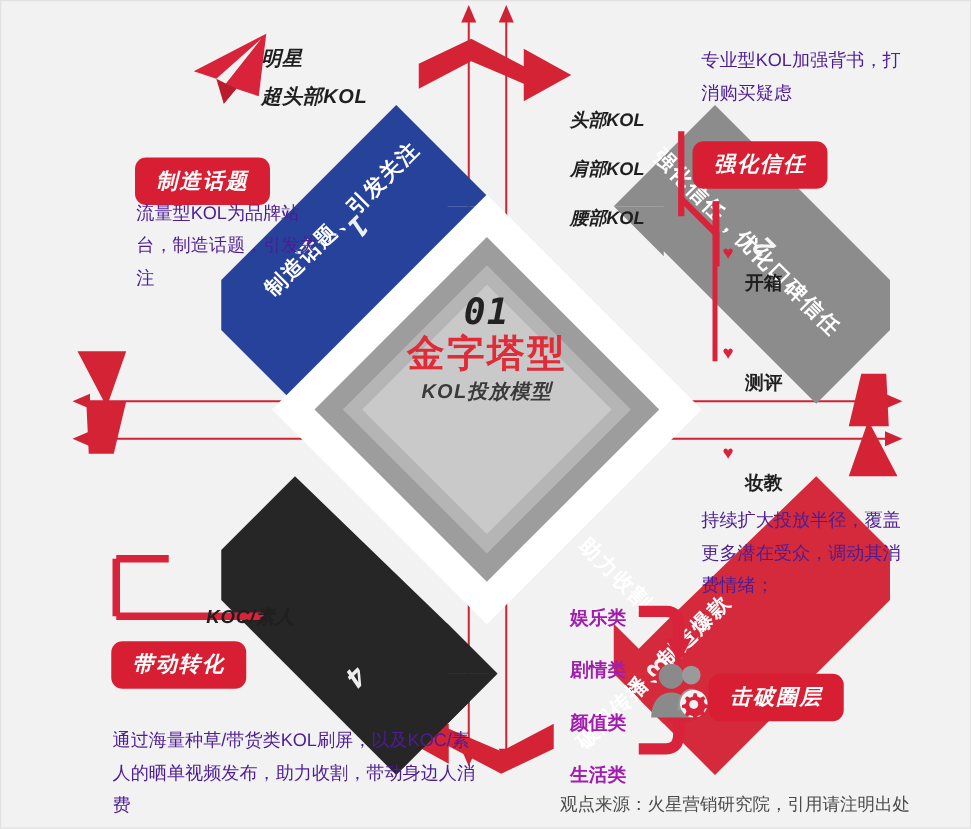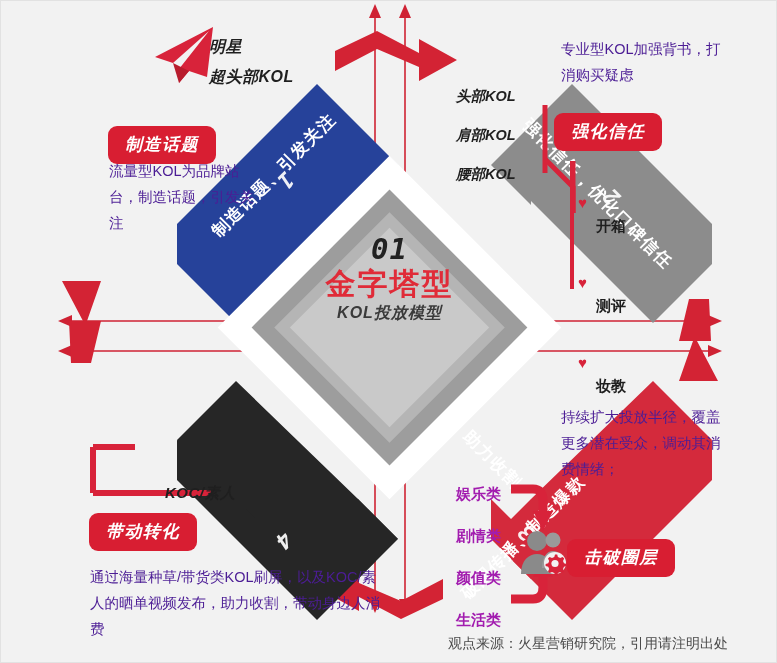--- a/index.html
+++ b/index.html
@@ -87,21 +87,21 @@
   #br-para{left:560px;top:404px;width:165px;}
   #br-badge{left:566px;top:538px;}
   #br-cats{left:455px;top:484px;}
   #br-person{left:519px;top:527px;}
   #src{left:447px;top:634px;}
 
   
   #bl-h1{left:122px;top:435px;}
   #bl-h2{left:164px;top:483px;}
   #bl-badge{left:88px;top:512px;}
-  #bl-para{left:89px;top:564px;width:300px;}
+  #bl-para{left:89px;top:580px;width:300px;}
 </style>
 </head>
 <body>
 
 <div id="stage">
 
   <svg class="abs" style="left:0;top:0;width:777px;height:663px;">
 
     <line class="thin" x1="374" y1="12" x2="374" y2="600"></line>
     <line class="thin" x1="404" y1="12" x2="404" y2="600"></line>

